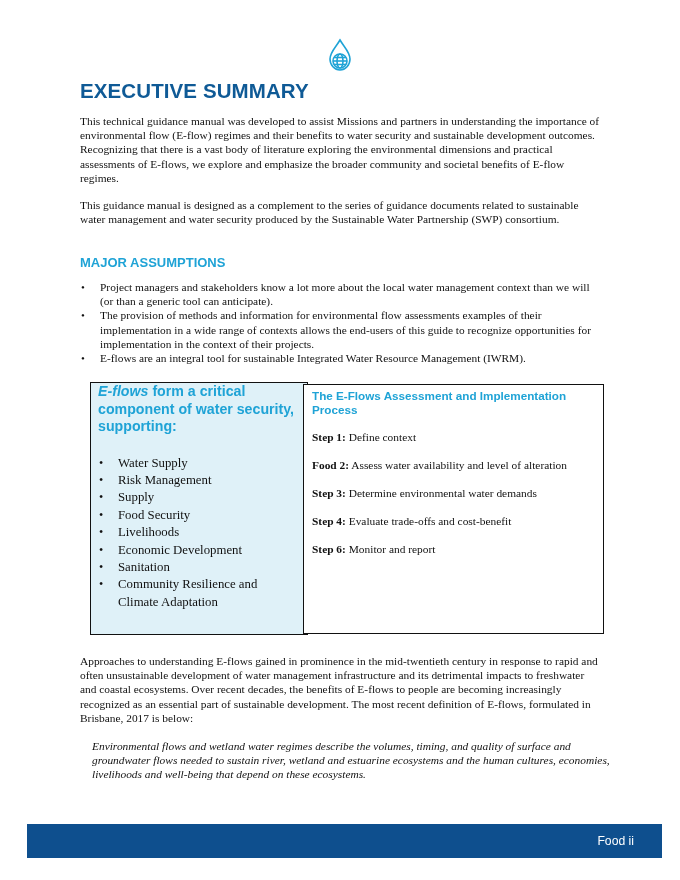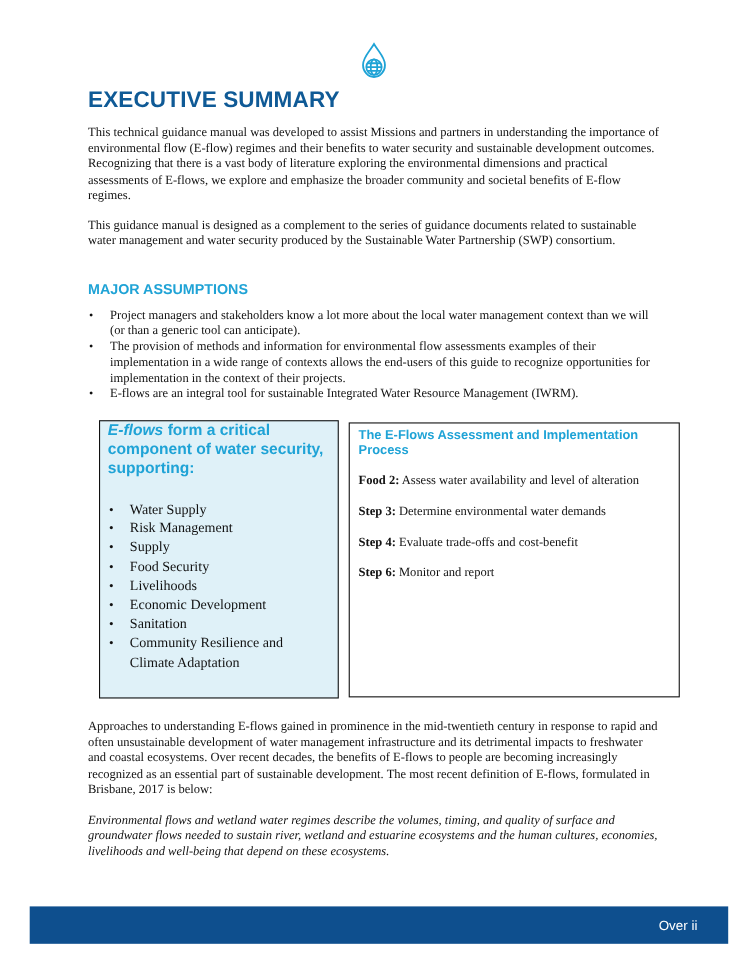--- a/index.html
+++ b/index.html
@@ -47,34 +47,34 @@
     }
     .box-left .head em { font-style: italic; }
     .benefits { list-style: none; margin-top: 19px; }
     .benefits li {
       position: relative; padding-left: 20px;
       font-size: 12.8px; line-height: 17.4px;
     }
     .benefits li::before { content: "\2022"; position: absolute; left: 1px; top: 0; font-size: 12px; }
 
     .box-right {
-      position: absolute; left: 317px; top: 384px; width: 301px; height: 250px;
+      position: absolute; left: 303px; top: 384px; width: 301px; height: 250px;
       background: #ffffff; border: 1px solid #111;
       padding: 4px 8px;
     }
     .box-right .head {
       font-family: "Liberation Sans", sans-serif; font-weight: bold;
       font-size: 11.7px; line-height: 14.2px; color: #1fa3d6;
     }
     .steps { margin-top: 13px; }
     .step { font-size: 11.4px; line-height: 14px; margin-bottom: 14px; }
     .step b { font-weight: bold; }
 
     .p3 { top: 654px; }
-    .quote { top: 739px; font-style: italic; }
+    .quote { top: 739px; font-style: italic; margin-left: 12px; }
 
     .footer {
       position: absolute; left: 27px; top: 824px; width: 635px; height: 34px;
       background: #0e4f8e; color: #ffffff;
       font-family: "Liberation Sans", sans-serif; font-size: 12.2px;
     }
     .footer .ftitle { position: absolute; left: 15px; top: 10px; letter-spacing: 0.1px; }
     .footer .fpage { position: absolute; right: 28px; top: 10px; }
   </style>
 </head>
@@ -113,25 +113,26 @@
     <li>Livelihoods</li>
     <li>Economic Development</li>
     <li>Sanitation</li>
     <li>Community Resilience and Climate Adaptation</li>
   </ul>
 </div>
 
 <div class="box-right">
   <div class="head">The E-Flows Assessment and Implementation Process</div>
   <div class="steps">
+    <p class="step"><b>Step 1:</b><span> Define context</span></p>
     <p class="step"><b>Food 2:</b><span> Assess water availability and level of alteration</span></p>
     <p class="step"><b>Step 3:</b><span> Determine environmental water demands</span></p>
     <p class="step"><b>Step 4:</b><span> Evaluate trade-offs and cost-benefit</span></p>
     <p class="step"><b>Step 6:</b><span> Monitor and report</span></p>
   </div>
 </div>
 
 <p class="para p3">Approaches to understanding E-flows gained in prominence in the mid-twentieth century in response to rapid and often unsustainable development of water management infrastructure and its detrimental impacts to freshwater and coastal ecosystems. Over recent decades, the benefits of E-flows to people are becoming increasingly recognized as an essential part of sustainable development. The most recent definition of E-flows, formulated in Brisbane, 2017 is below:</p>
 <p class="para quote">Environmental flows and wetland water regimes describe the volumes, timing, and quality of surface and groundwater flows needed to sustain river, wetland and estuarine ecosystems and the human cultures, economies, livelihoods and well-being that depend on these ecosystems.</p>
 
 <div class="footer">
-  <span class="fpage">Over ii</span>
+  <span class="fpage">Food ii</span>
 </div>
 
 </body></html>

